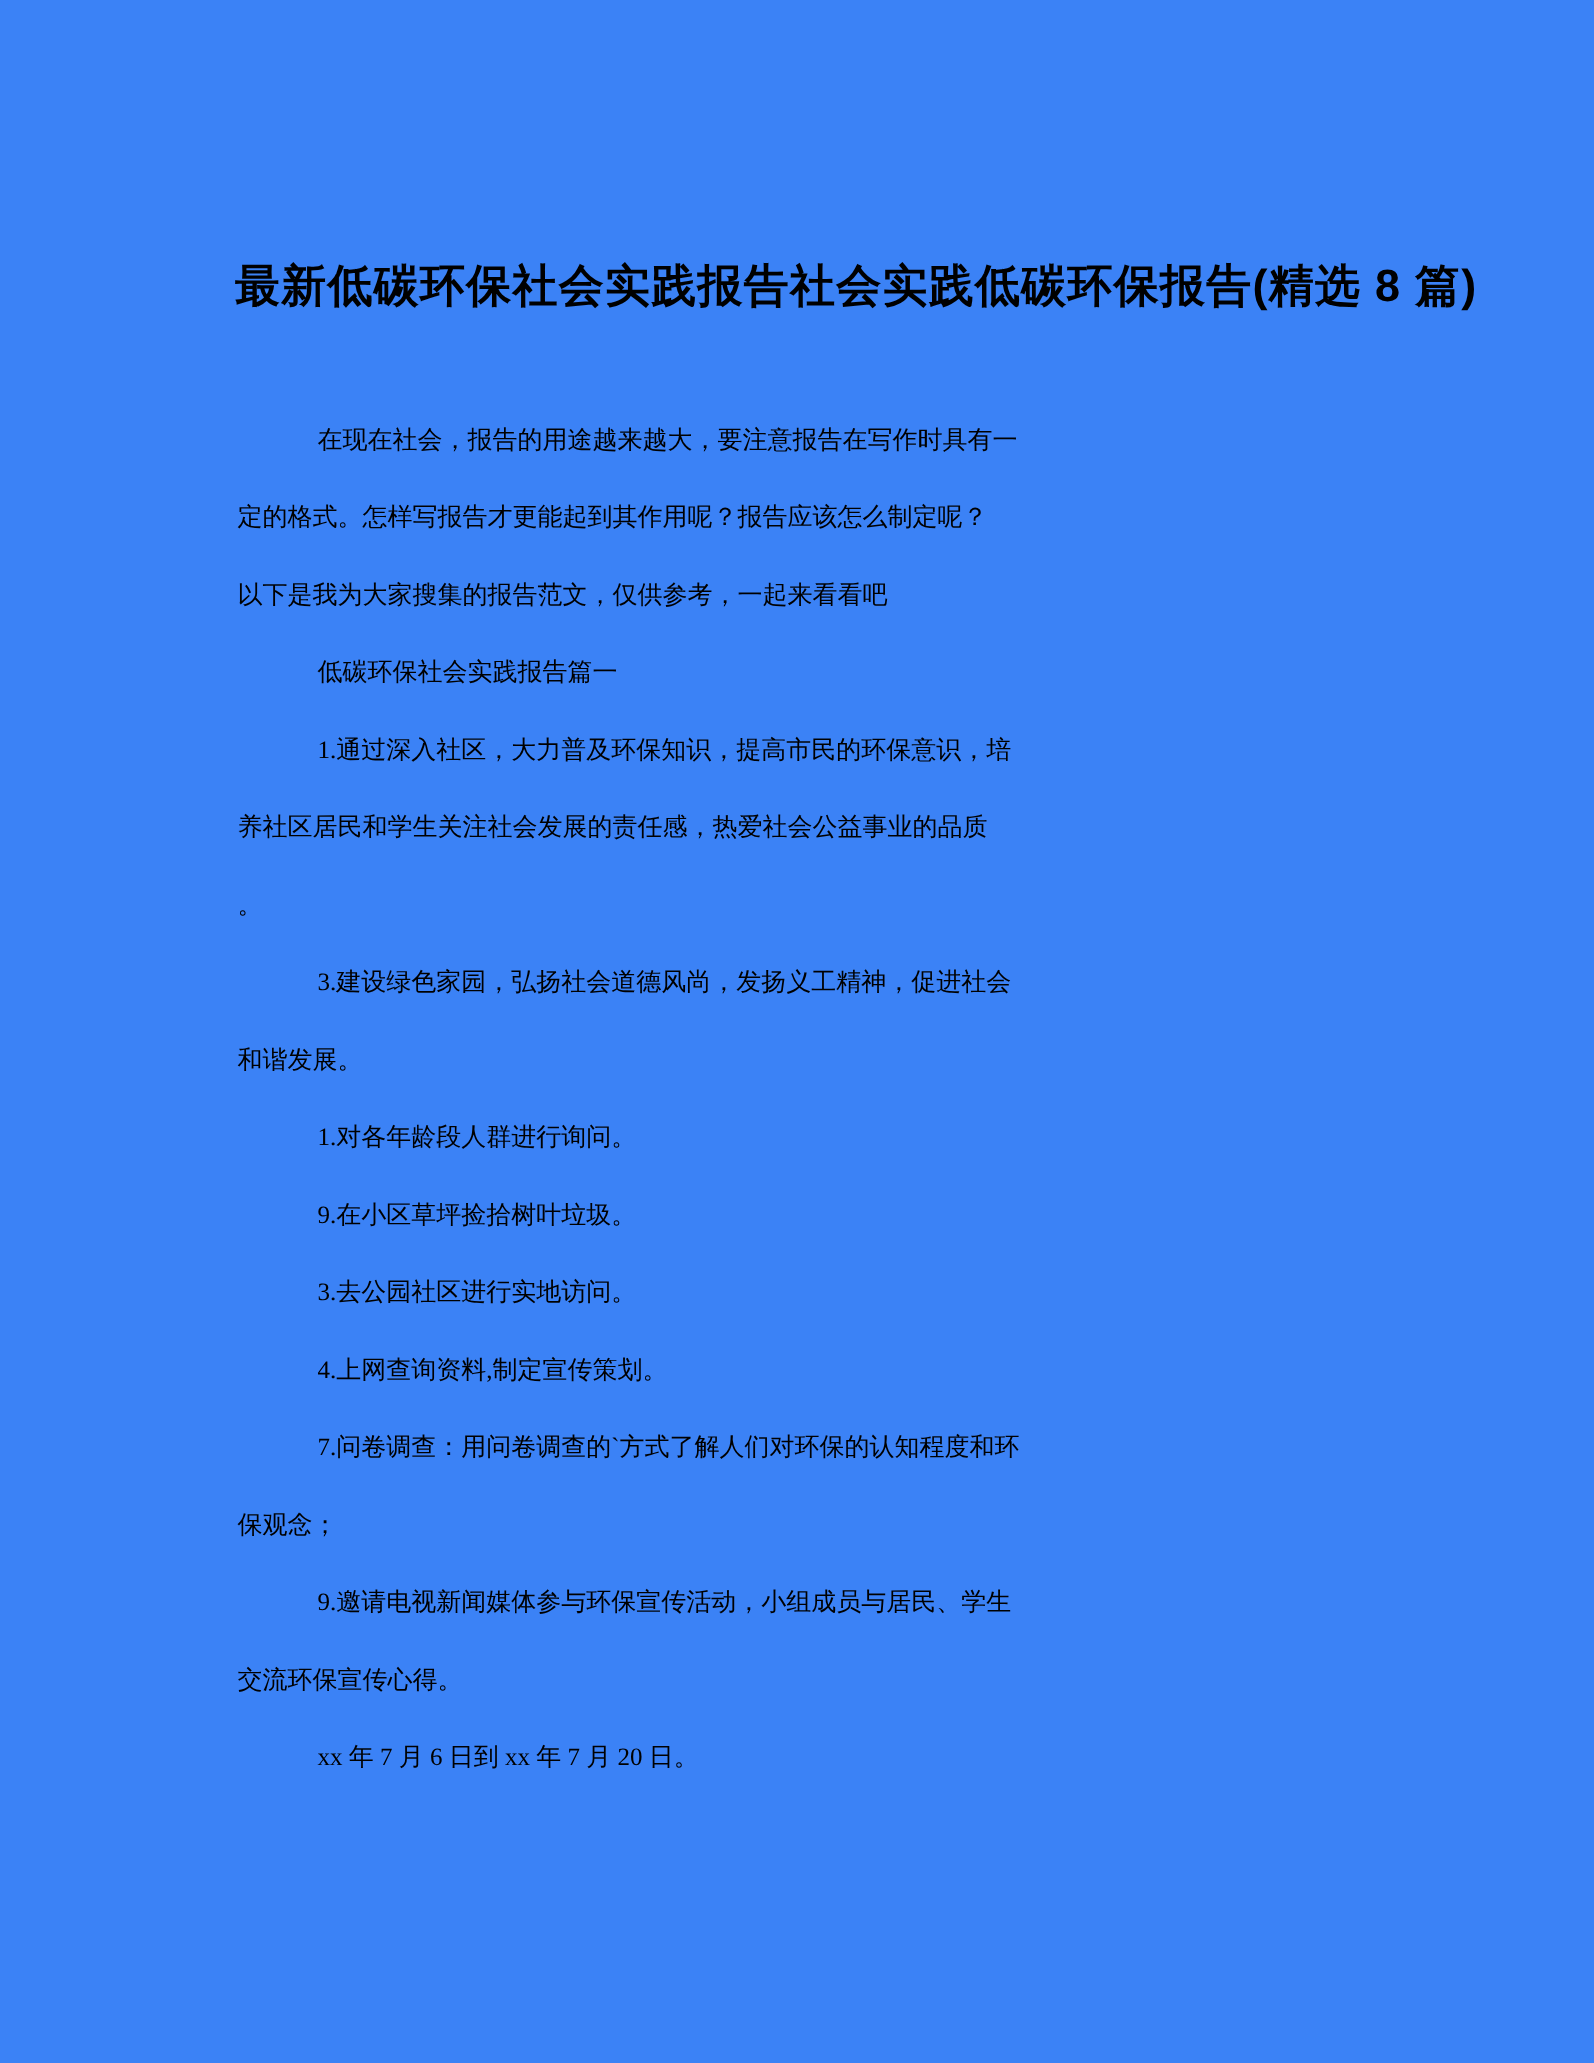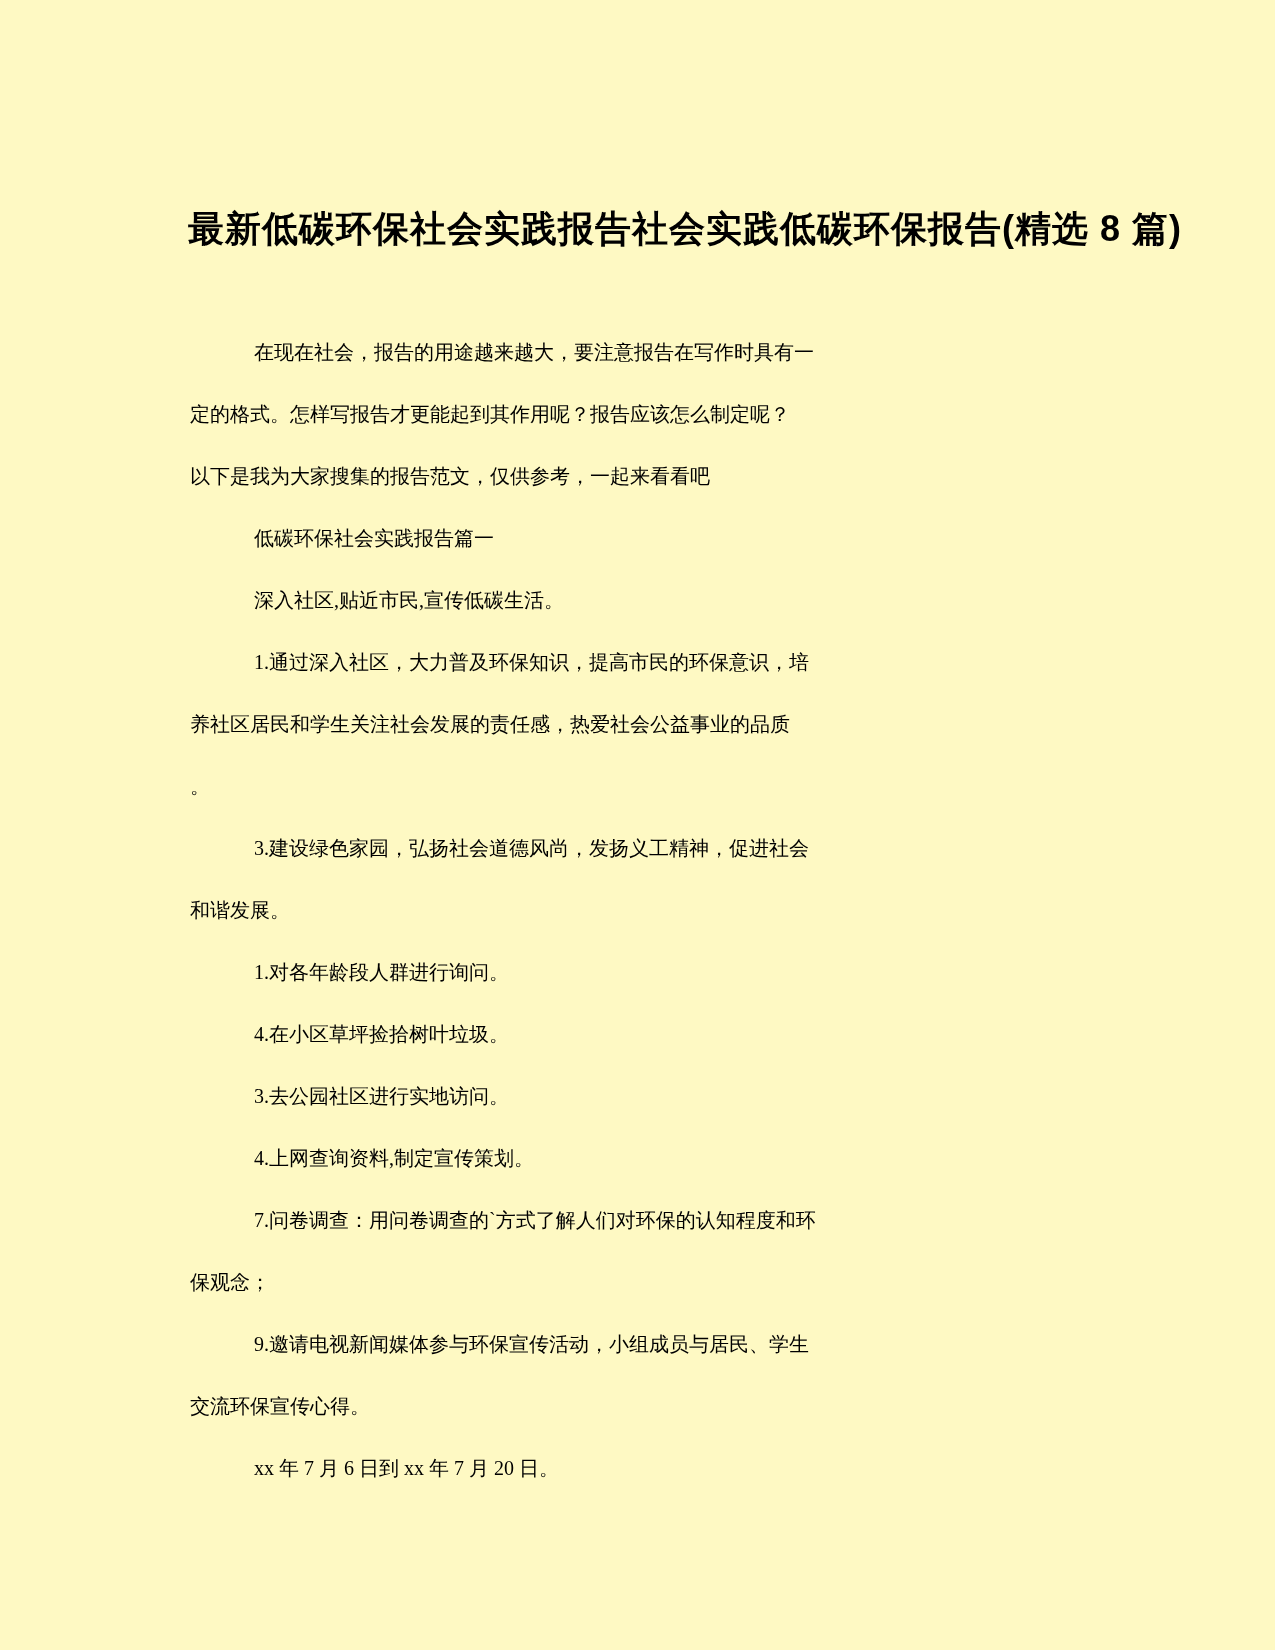--- a/index.html
+++ b/index.html
@@ -4,21 +4,21 @@
 <style>
   html, body {
     margin: 0;
     padding: 0;
     background: #ffffff;
   }
   .page {
     position: relative;
     width: 1275px;
     height: 1650px;
-    background: #fef9c3;
+    background: #3b82f6;
     overflow: hidden;
     color: #000000;
   }
   .doc-title {
     position: absolute;
     left: 188px;
     top: 206px;
     margin: 0;
     font-family: "Liberation Sans", "DejaVu Sans", sans-serif;
     font-weight: 700;
@@ -49,28 +49,27 @@
 </head>
 <body>
 
 <div class="page">
   <h1 class="doc-title">最新低碳环保社会实践报告社会实践低碳环保报告(精选 8 篇)</h1>
   <div class="doc-body" id="doc-body">
       <div class="text-line indent">在现在社会，报告的用途越来越大，要注意报告在写作时具有一</div>
       <div class="text-line">定的格式。怎样写报告才更能起到其作用呢？报告应该怎么制定呢？</div>
       <div class="text-line">以下是我为大家搜集的报告范文，仅供参考，一起来看看吧</div>
       <div class="text-line indent">低碳环保社会实践报告篇一</div>
-      <div class="text-line indent">深入社区,贴近市民,宣传低碳生活。</div>
       <div class="text-line indent">1.通过深入社区，大力普及环保知识，提高市民的环保意识，培</div>
       <div class="text-line">养社区居民和学生关注社会发展的责任感，热爱社会公益事业的品质</div>
       <div class="text-line">。</div>
       <div class="text-line indent">3.建设绿色家园，弘扬社会道德风尚，发扬义工精神，促进社会</div>
       <div class="text-line">和谐发展。</div>
       <div class="text-line indent">1.对各年龄段人群进行询问。</div>
-      <div class="text-line indent">4.在小区草坪捡拾树叶垃圾。</div>
+      <div class="text-line indent">9.在小区草坪捡拾树叶垃圾。</div>
       <div class="text-line indent">3.去公园社区进行实地访问。</div>
       <div class="text-line indent">4.上网查询资料,制定宣传策划。</div>
       <div class="text-line indent">7.问卷调查：用问卷调查的`方式了解人们对环保的认知程度和环</div>
       <div class="text-line">保观念；</div>
       <div class="text-line indent">9.邀请电视新闻媒体参与环保宣传活动，小组成员与居民、学生</div>
       <div class="text-line">交流环保宣传心得。</div>
       <div class="text-line indent">xx 年 7 月 6 日到 xx 年 7 月 20 日。</div>
     </div>
 </div>
 

